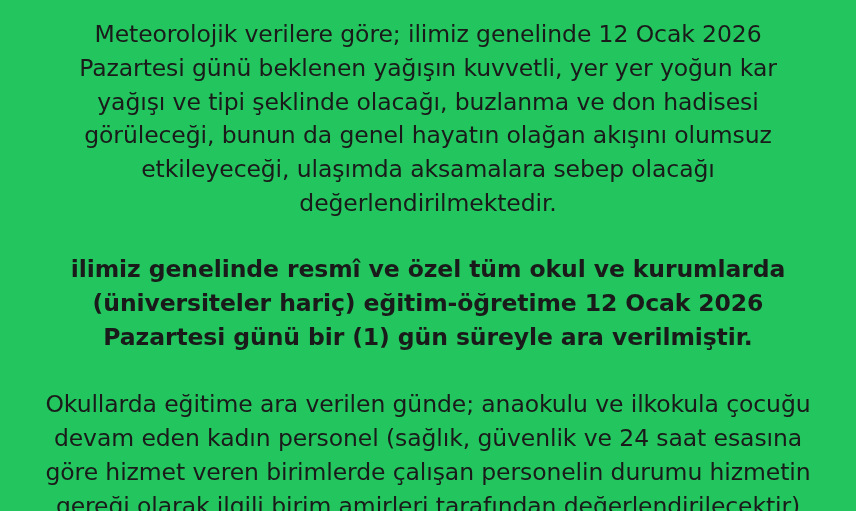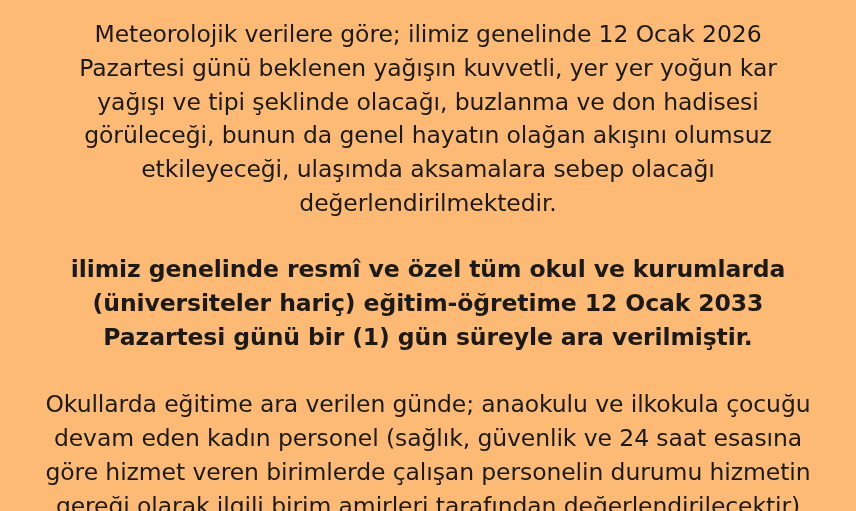--- a/index.html
+++ b/index.html
@@ -10,21 +10,21 @@
     width: 856px;
     height: 511px;
     background: #ffffff;
     font-family: "DejaVu Sans", sans-serif;
     overflow: hidden;
   }
   .page {
     position: relative;
     width: 856px;
     height: 511px;
-    background: #fdba74;
+    background: #22c55e;
     box-sizing: border-box;
     padding: 14px 30px 0 30px;
     overflow: hidden;
   }
   .para {
     text-align: center;
     color: #1a1a1a;
     font-size: 23.5px;
     line-height: 1.44;
     letter-spacing: -0.1px;
@@ -58,20 +58,20 @@
   }
 </style>
 </head>
 <body>
 
 <div class="page">
 
   <p class="para normal block-1">Meteorolojik verilere göre; ilimiz genelinde 12 Ocak 2026 Pazartesi günü beklenen yağışın kuvvetli, yer yer yoğun kar yağışı ve tipi şeklinde olacağı, buzlanma ve don hadisesi görüleceği, bunun da genel hayatın olağan akışını olumsuz etkileyeceği, ulaşımda aksamalara sebep olacağı değerlendirilmektedir.</p>
 
   <div class="block-2">
-    <p class="para bold bold-run">ilimiz genelinde resmî ve özel tüm okul ve kurumlarda (üniversiteler hariç) eğitim-öğretime 12 Ocak 2033 Pazartesi günü bir (1) gün süreyle ara verilmiştir.</p>
+    <p class="para bold bold-run">ilimiz genelinde resmî ve özel tüm okul ve kurumlarda (üniversiteler hariç) eğitim-öğretime 12 Ocak 2026 Pazartesi günü bir (1) gün süreyle ara verilmiştir.</p>
   </div>
 
   <div class="block-3 clip-last">
     <p class="para normal">Okullarda eğitime ara verilen günde; anaokulu ve ilkokula çocuğu devam eden kadın personel (sağlık, güvenlik ve 24 saat esasına göre hizmet veren birimlerde çalışan personelin durumu hizmetin gereği olarak ilgili birim amirleri tarafından değerlendirilecektir)</p>
   </div>
 
 </div>
 
 </body></html>

